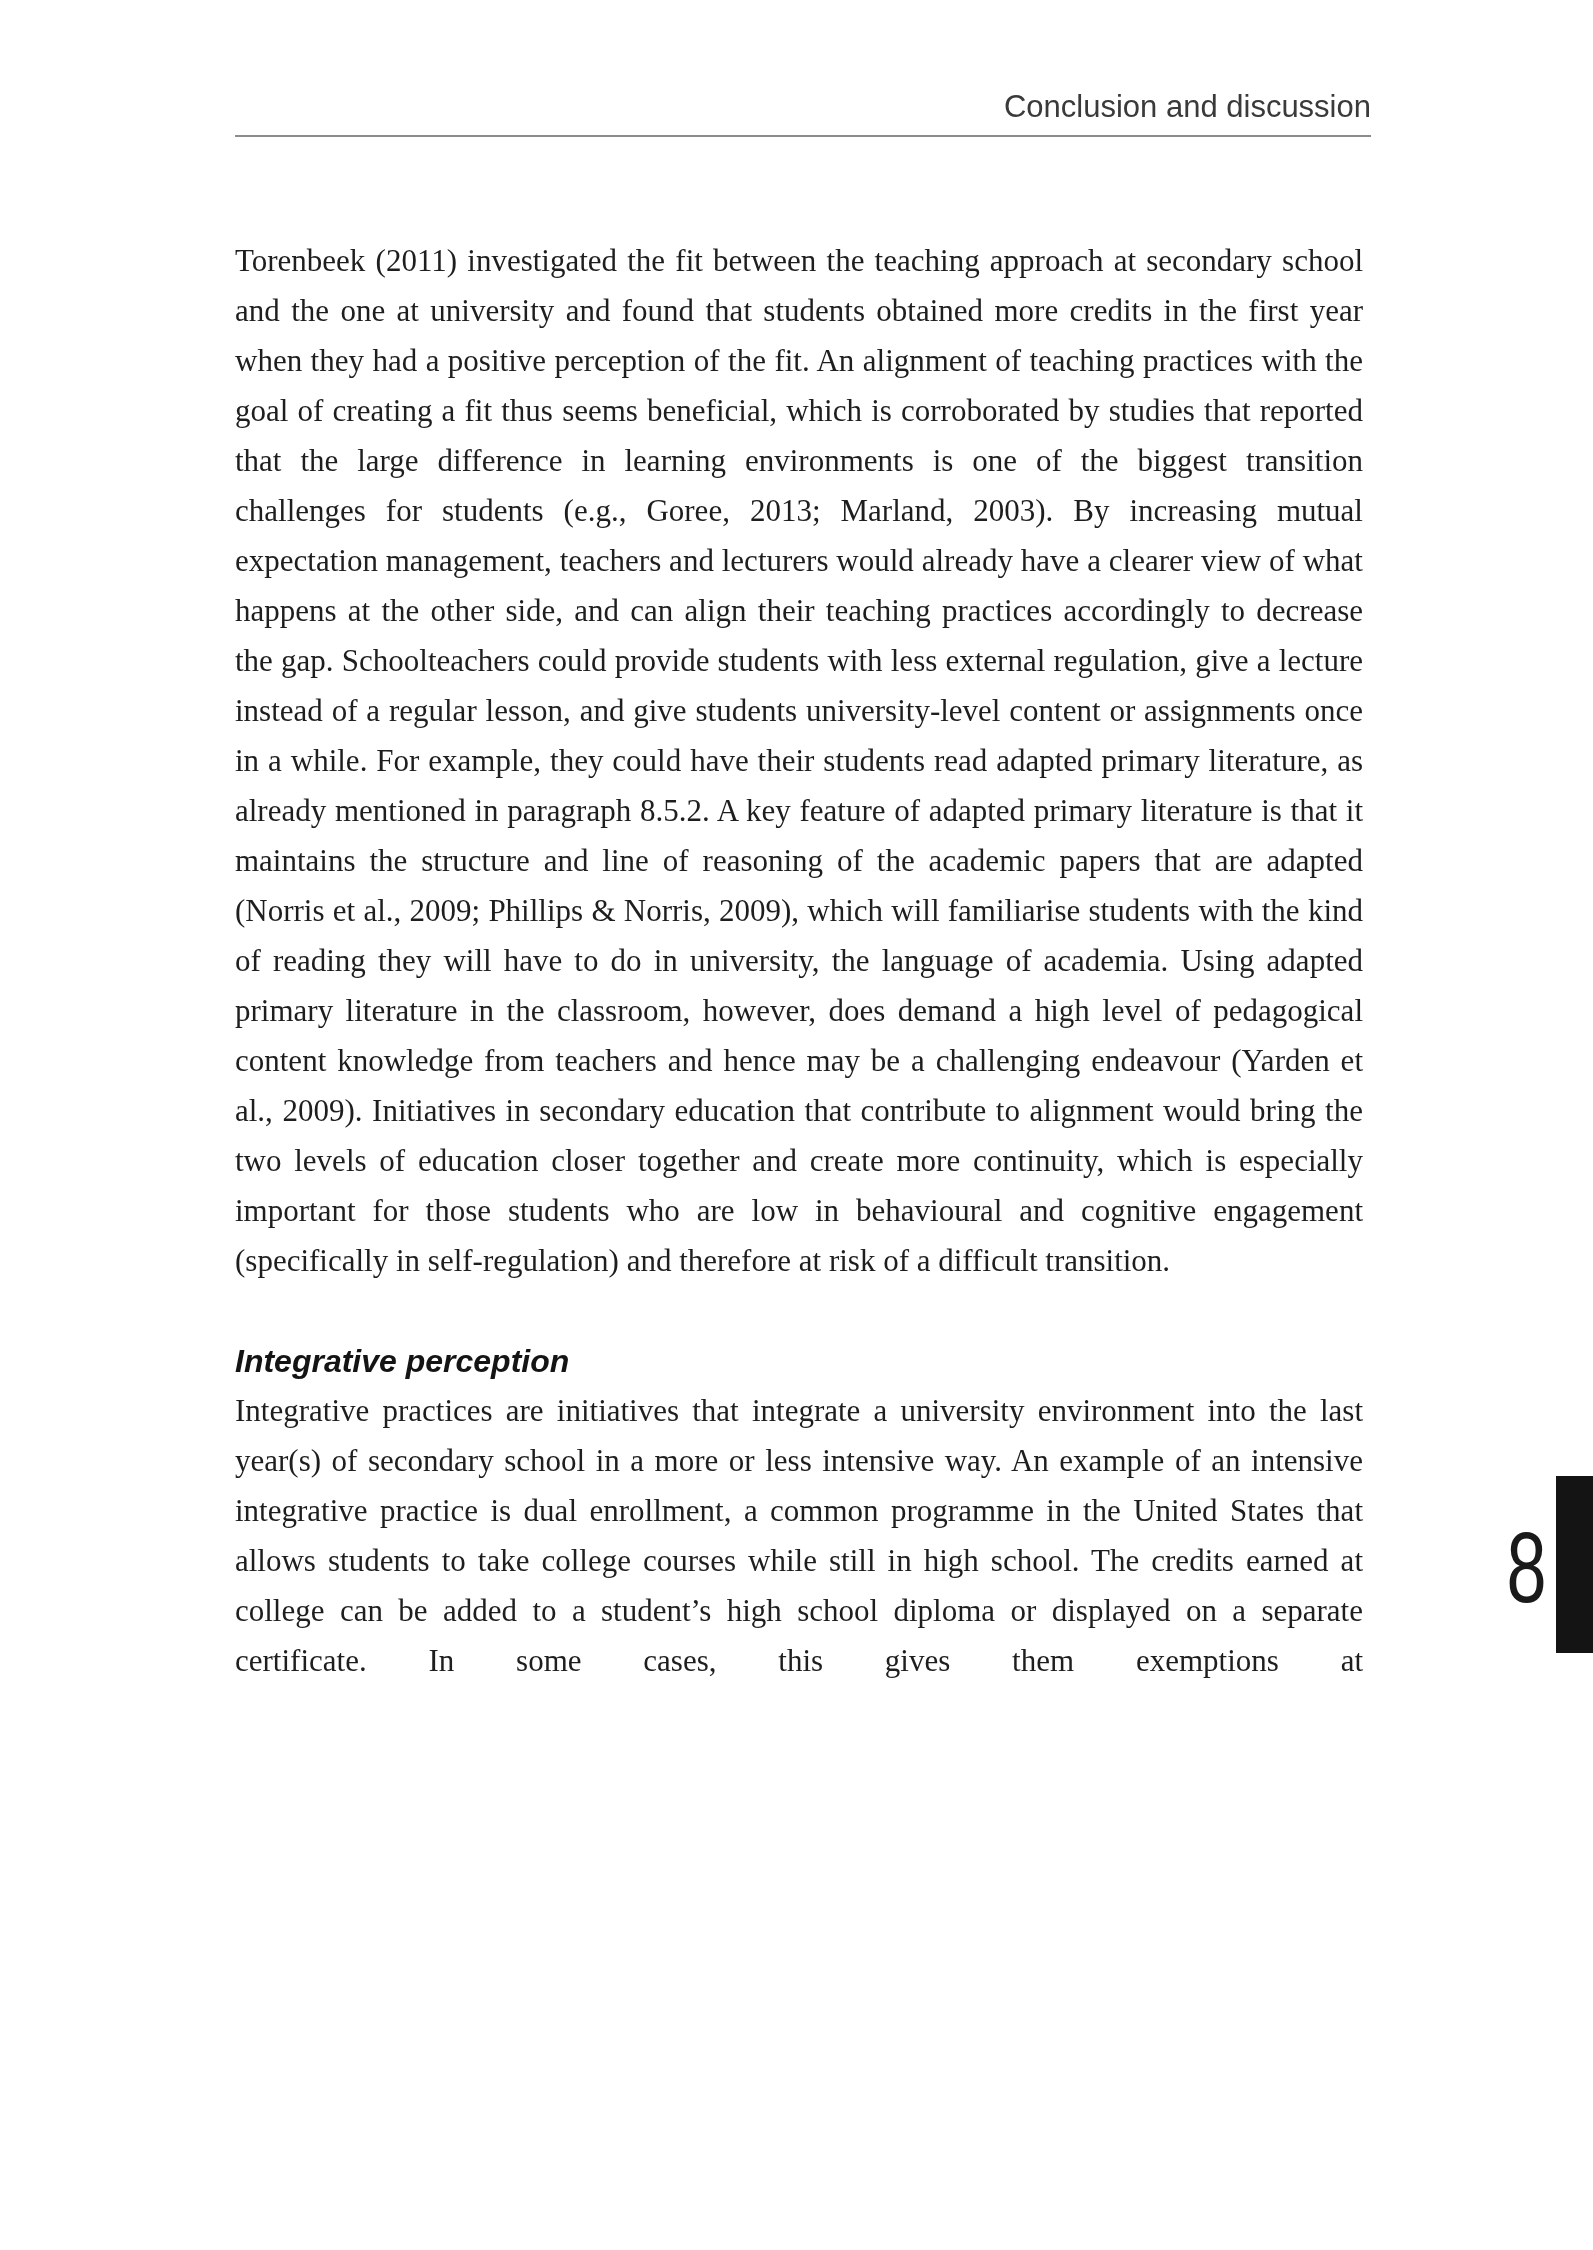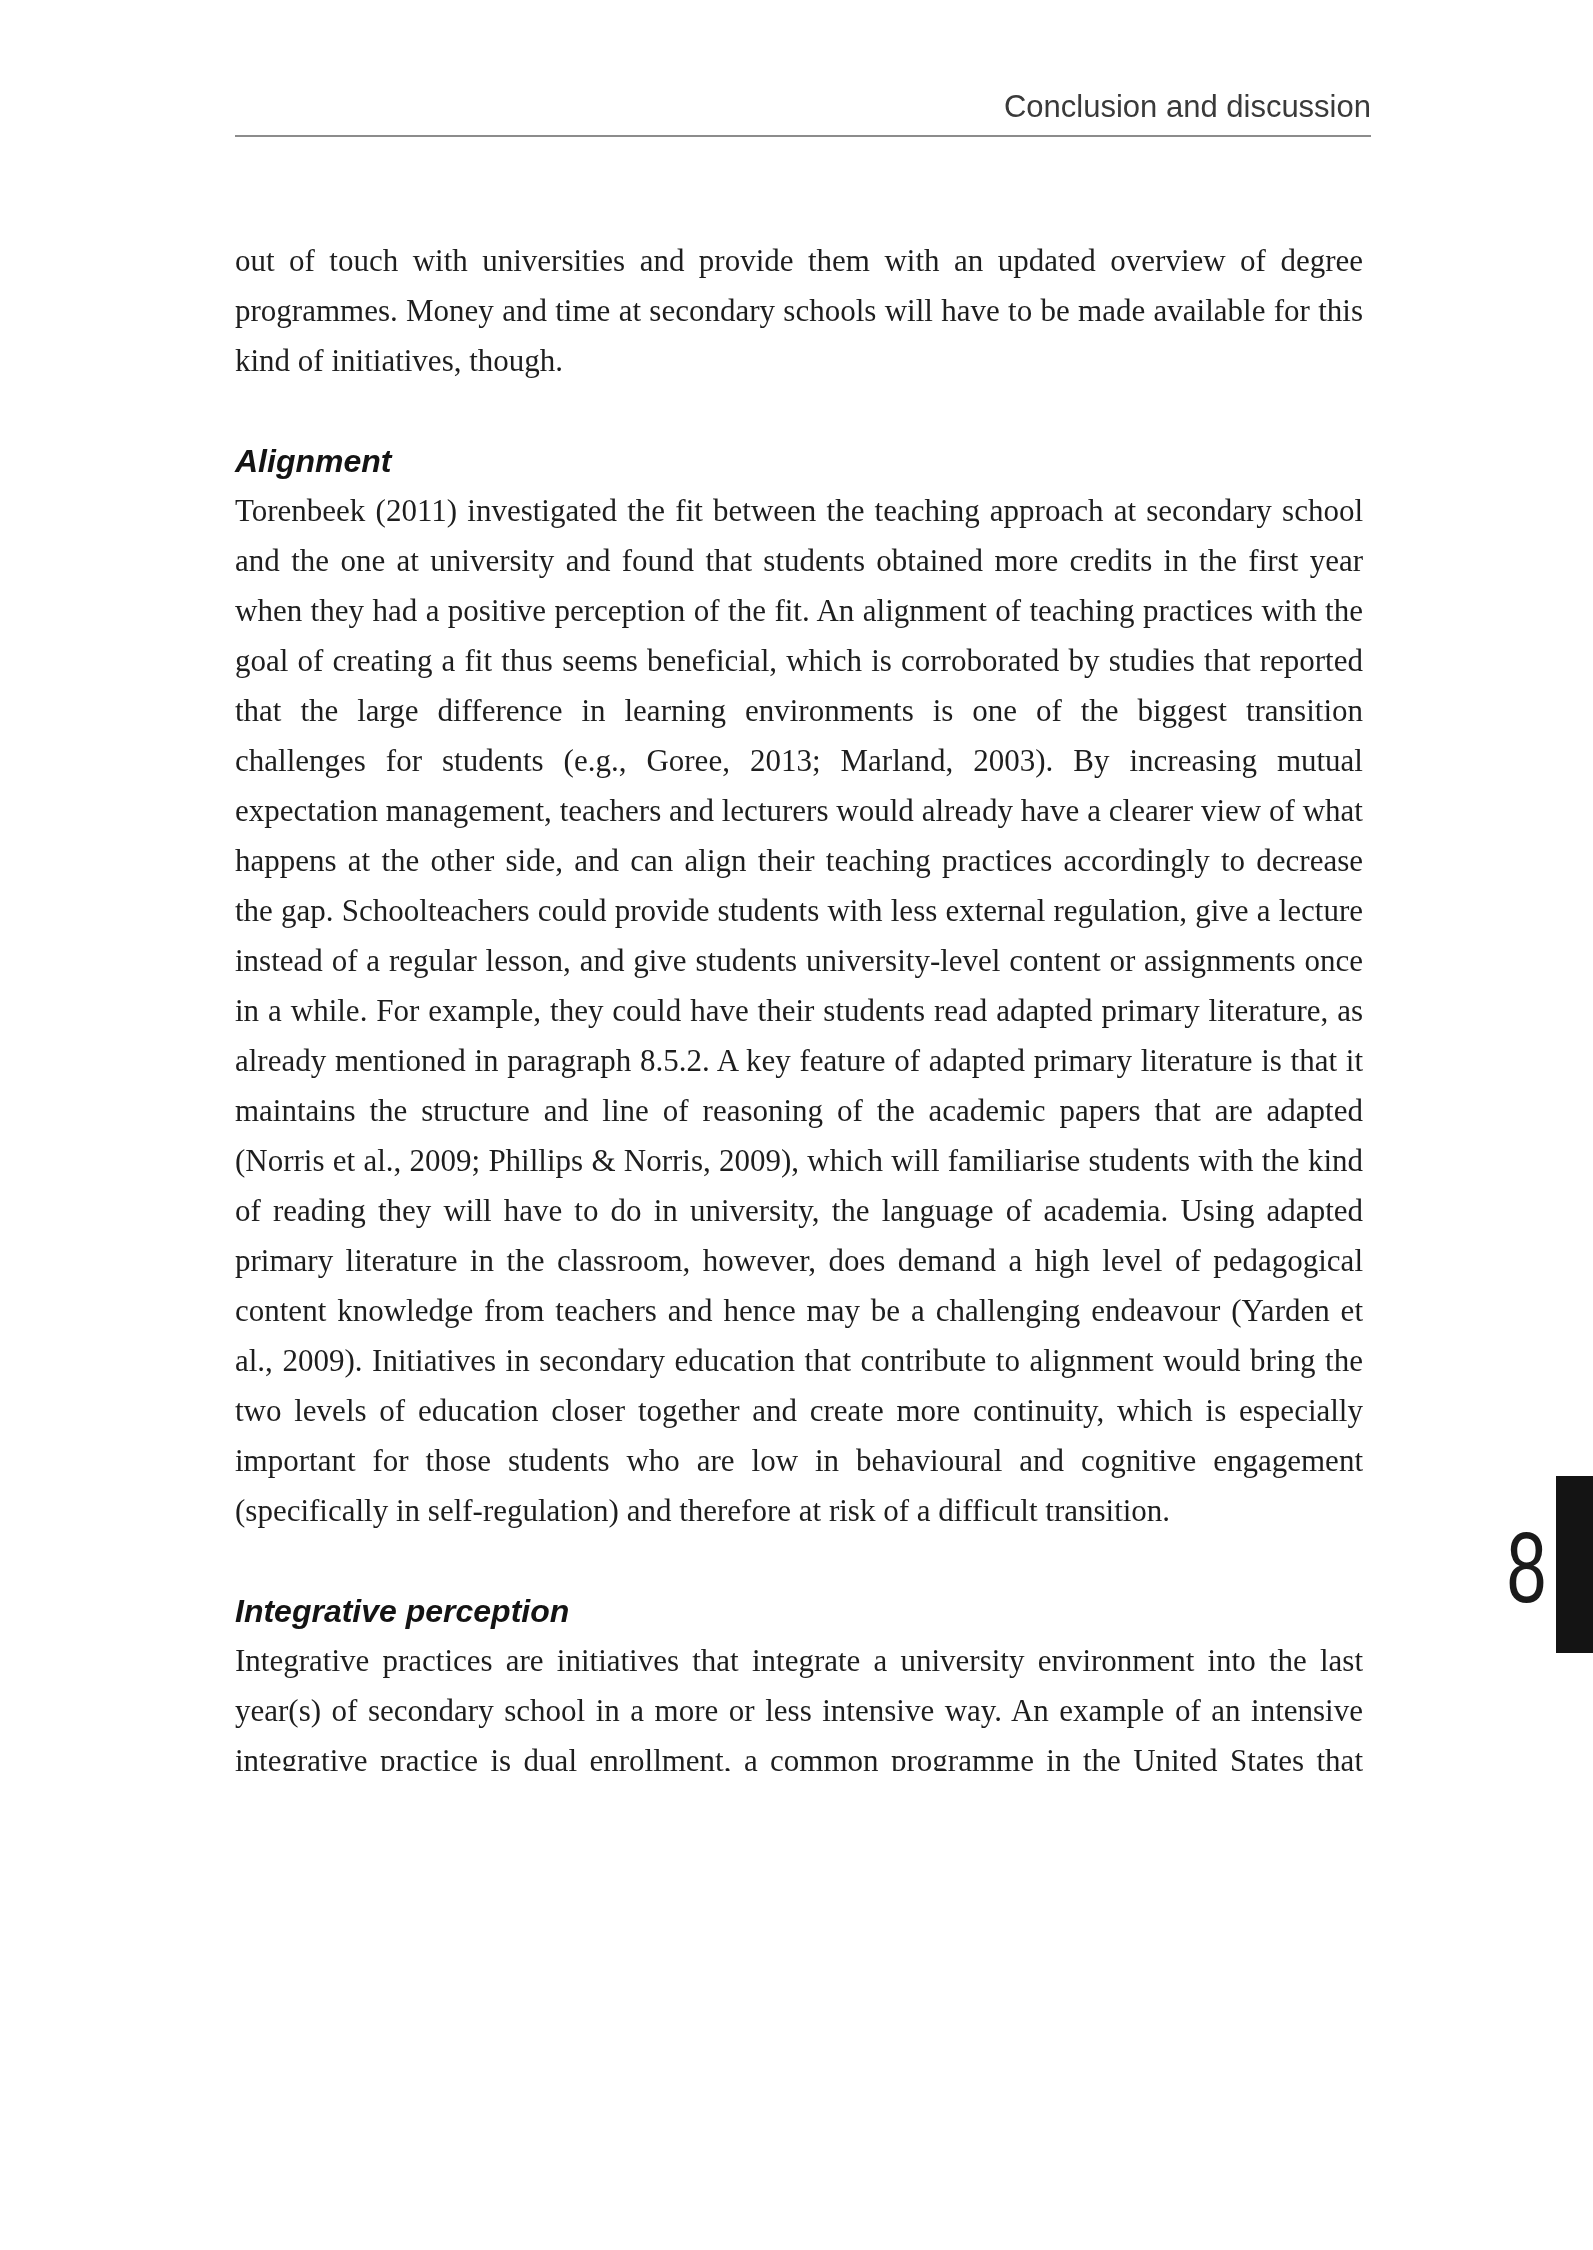--- a/index.html
+++ b/index.html
@@ -97,23 +97,21 @@
 </head>
 <body>
 
 <div class="page">
 
   <div class="running-head">Conclusion and discussion</div>
 
   <div class="head-rule"></div>
 
   <div class="body-col">
-    <p class="para">out of touch with universities and provide them with an updated overview of degree programmes. Money and time at secondary schools will have to be made available for this kind of initiatives, though.</p>
 
-    <h2 class="section-heading">Alignment</h2>
 
     <p class="para">Torenbeek (2011) investigated the fit between the teaching approach at secondary school and the one at university and found that students obtained more credits in the first year when they had a positive perception of the fit. An alignment of teaching practices with the goal of creating a fit thus seems beneficial, which is corroborated by studies that reported that the large difference in learning environments is one of the biggest transition challenges for students (e.g., Goree, 2013; Marland, 2003). By increasing mutual expectation management, teachers and lecturers would already have a clearer view of what happens at the other side, and can align their teaching practices accordingly to decrease the gap. Schoolteachers could provide students with less external regulation, give a lecture instead of a regular lesson, and give students university-level content or assignments once in a while. For example, they could have their students read adapted primary literature, as already mentioned in paragraph 8.5.2. A key feature of adapted primary literature is that it maintains the structure and line of reasoning of the academic papers that are adapted (Norris et al., 2009; Phillips &amp; Norris, 2009), which will familiarise students with the kind of reading they will have to do in university, the language of academia. Using adapted primary literature in the classroom, however, does demand a high level of pedagogical content knowledge from teachers and hence may be a challenging endeavour (Yarden et al., 2009). Initiatives in secondary education that contribute to alignment would bring the two levels of education closer together and create more continuity, which is especially important for those students who are low in behavioural and cognitive engagement (specifically in self-regulation) and therefore at risk of a difficult transition.</p>
 
     <h2 class="section-heading">Integrative perception</h2>
 
     <p class="para justify-last">Integrative practices are initiatives that integrate a university environment into the last year(s) of secondary school in a more or less intensive way. An example of an intensive integrative practice is dual enrollment, a common programme in the United States that allows students to take college courses while still in high school. The credits earned at college can be added to a student’s high school diploma or displayed on a separate certificate. In some cases, this gives them exemptions at</p>
   </div>
 
   <div class="chapter-number">8</div>
 

